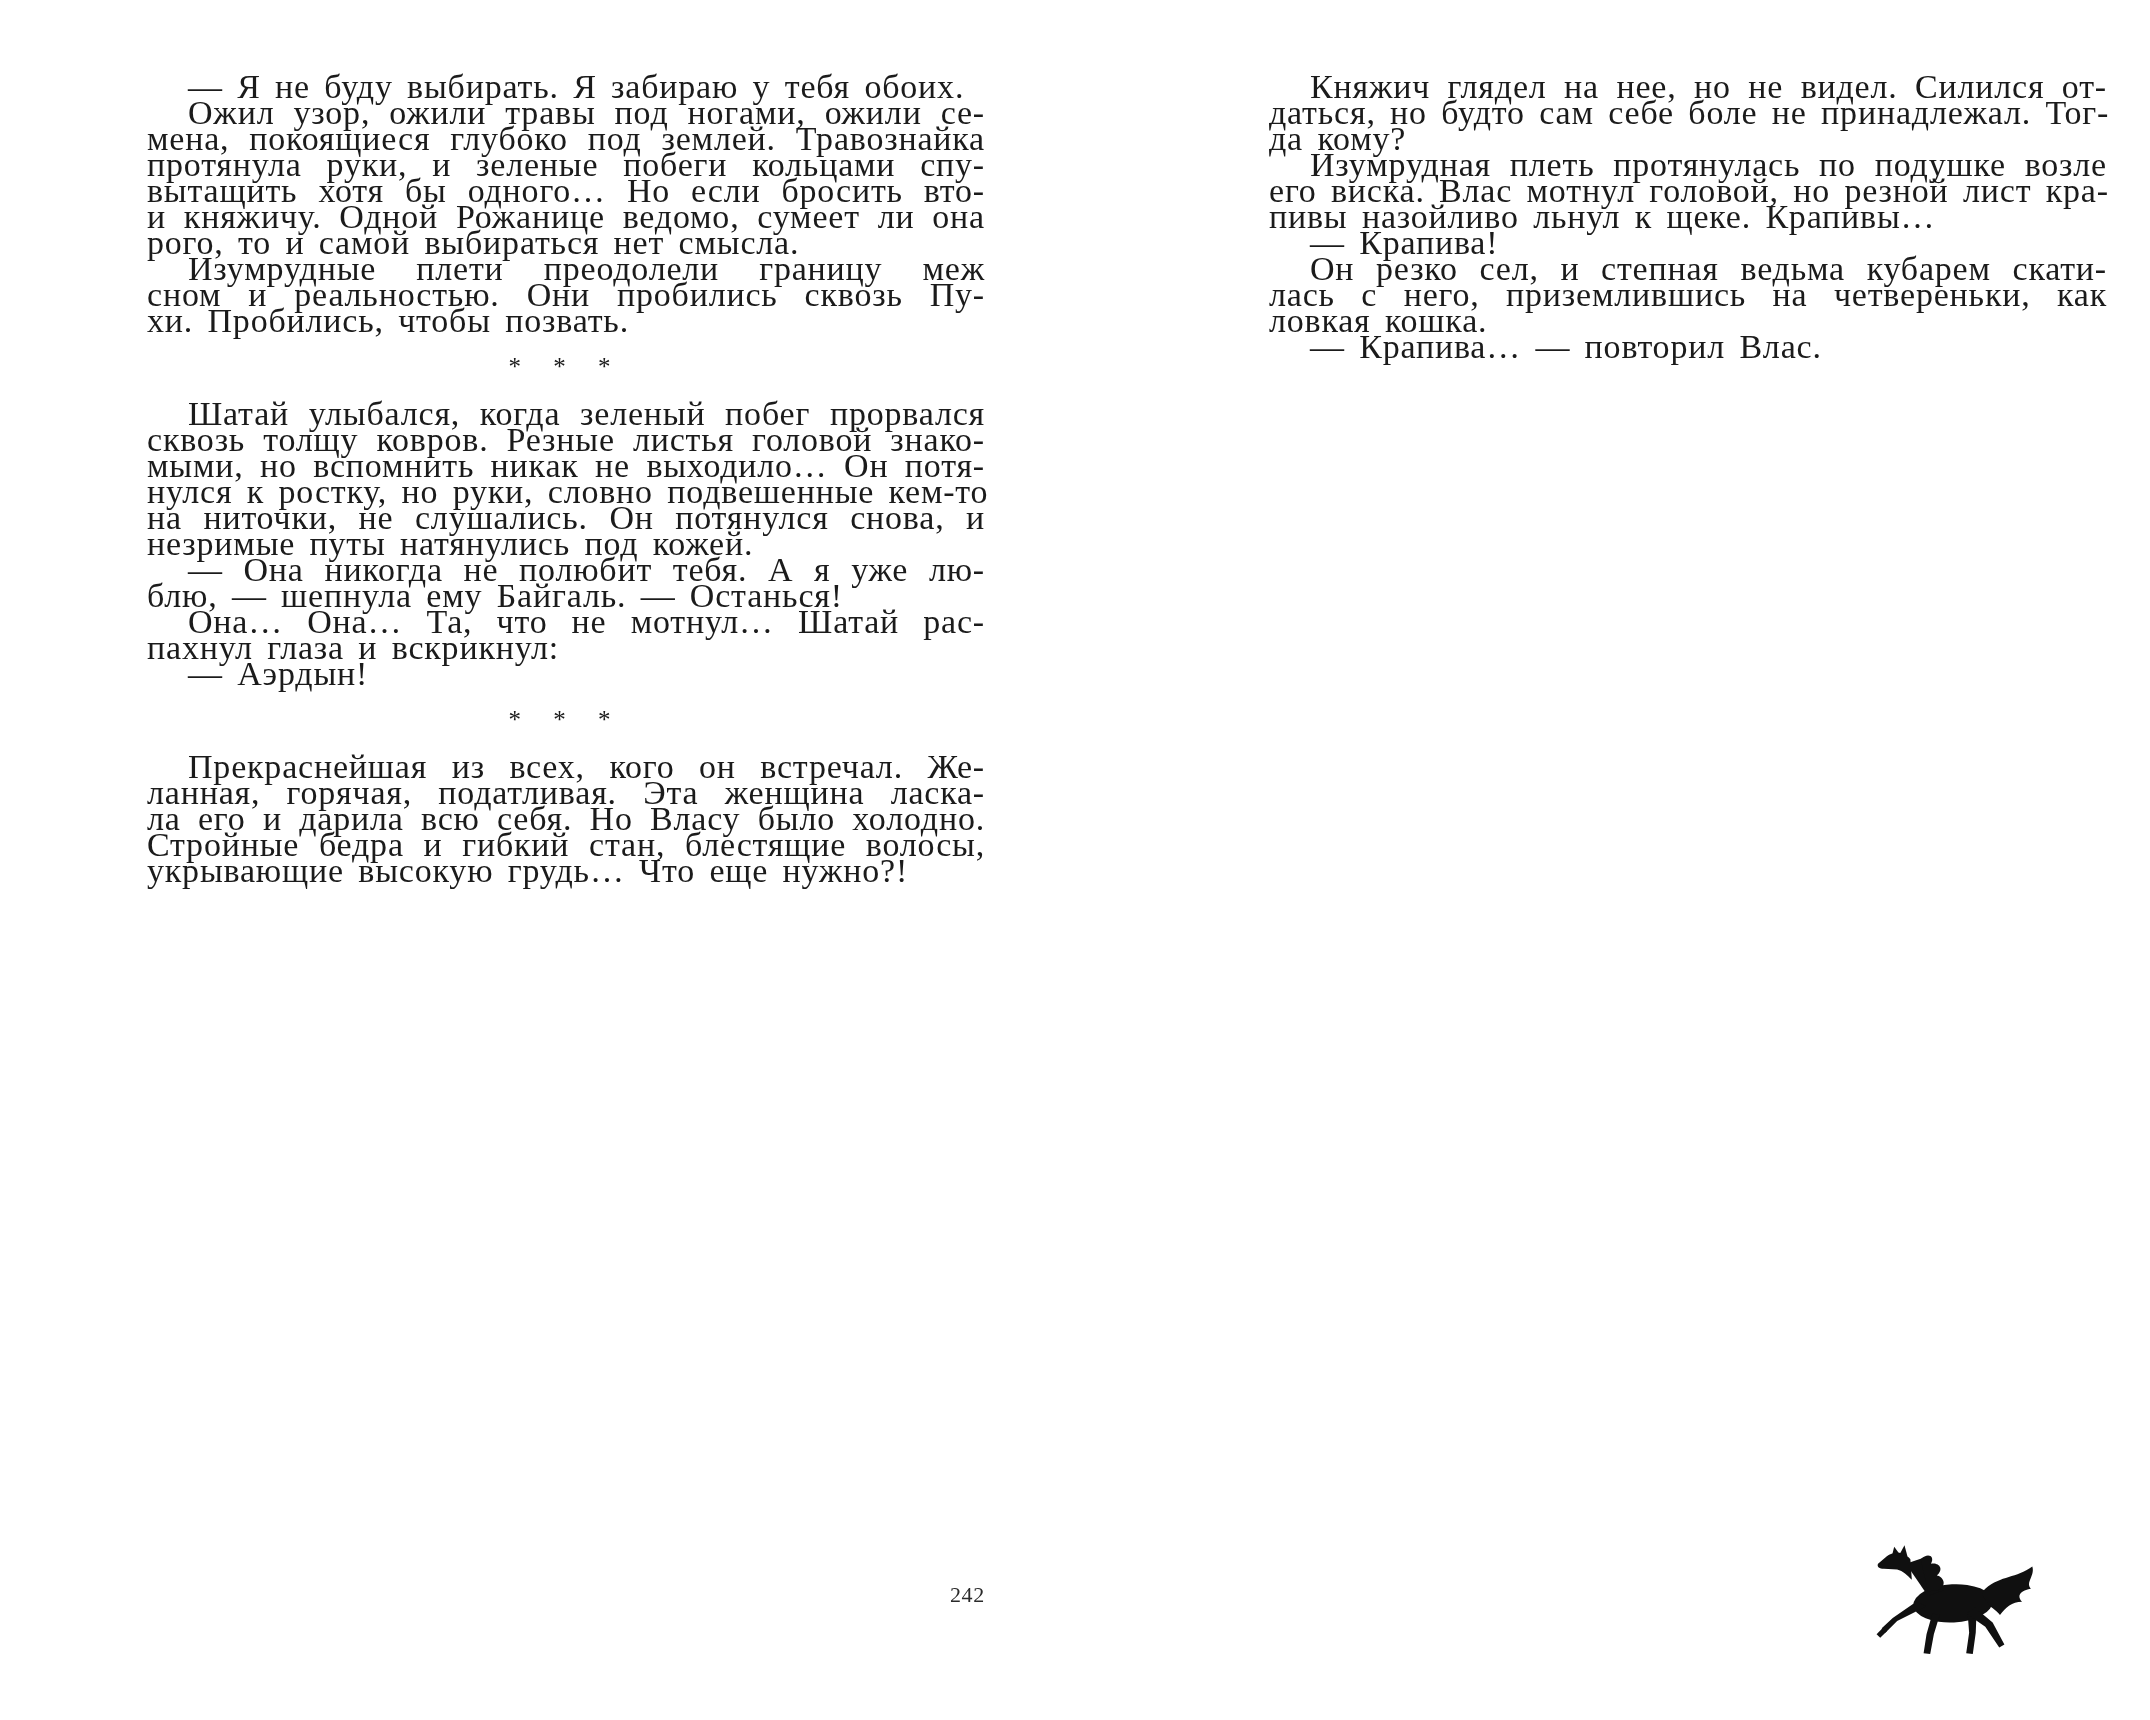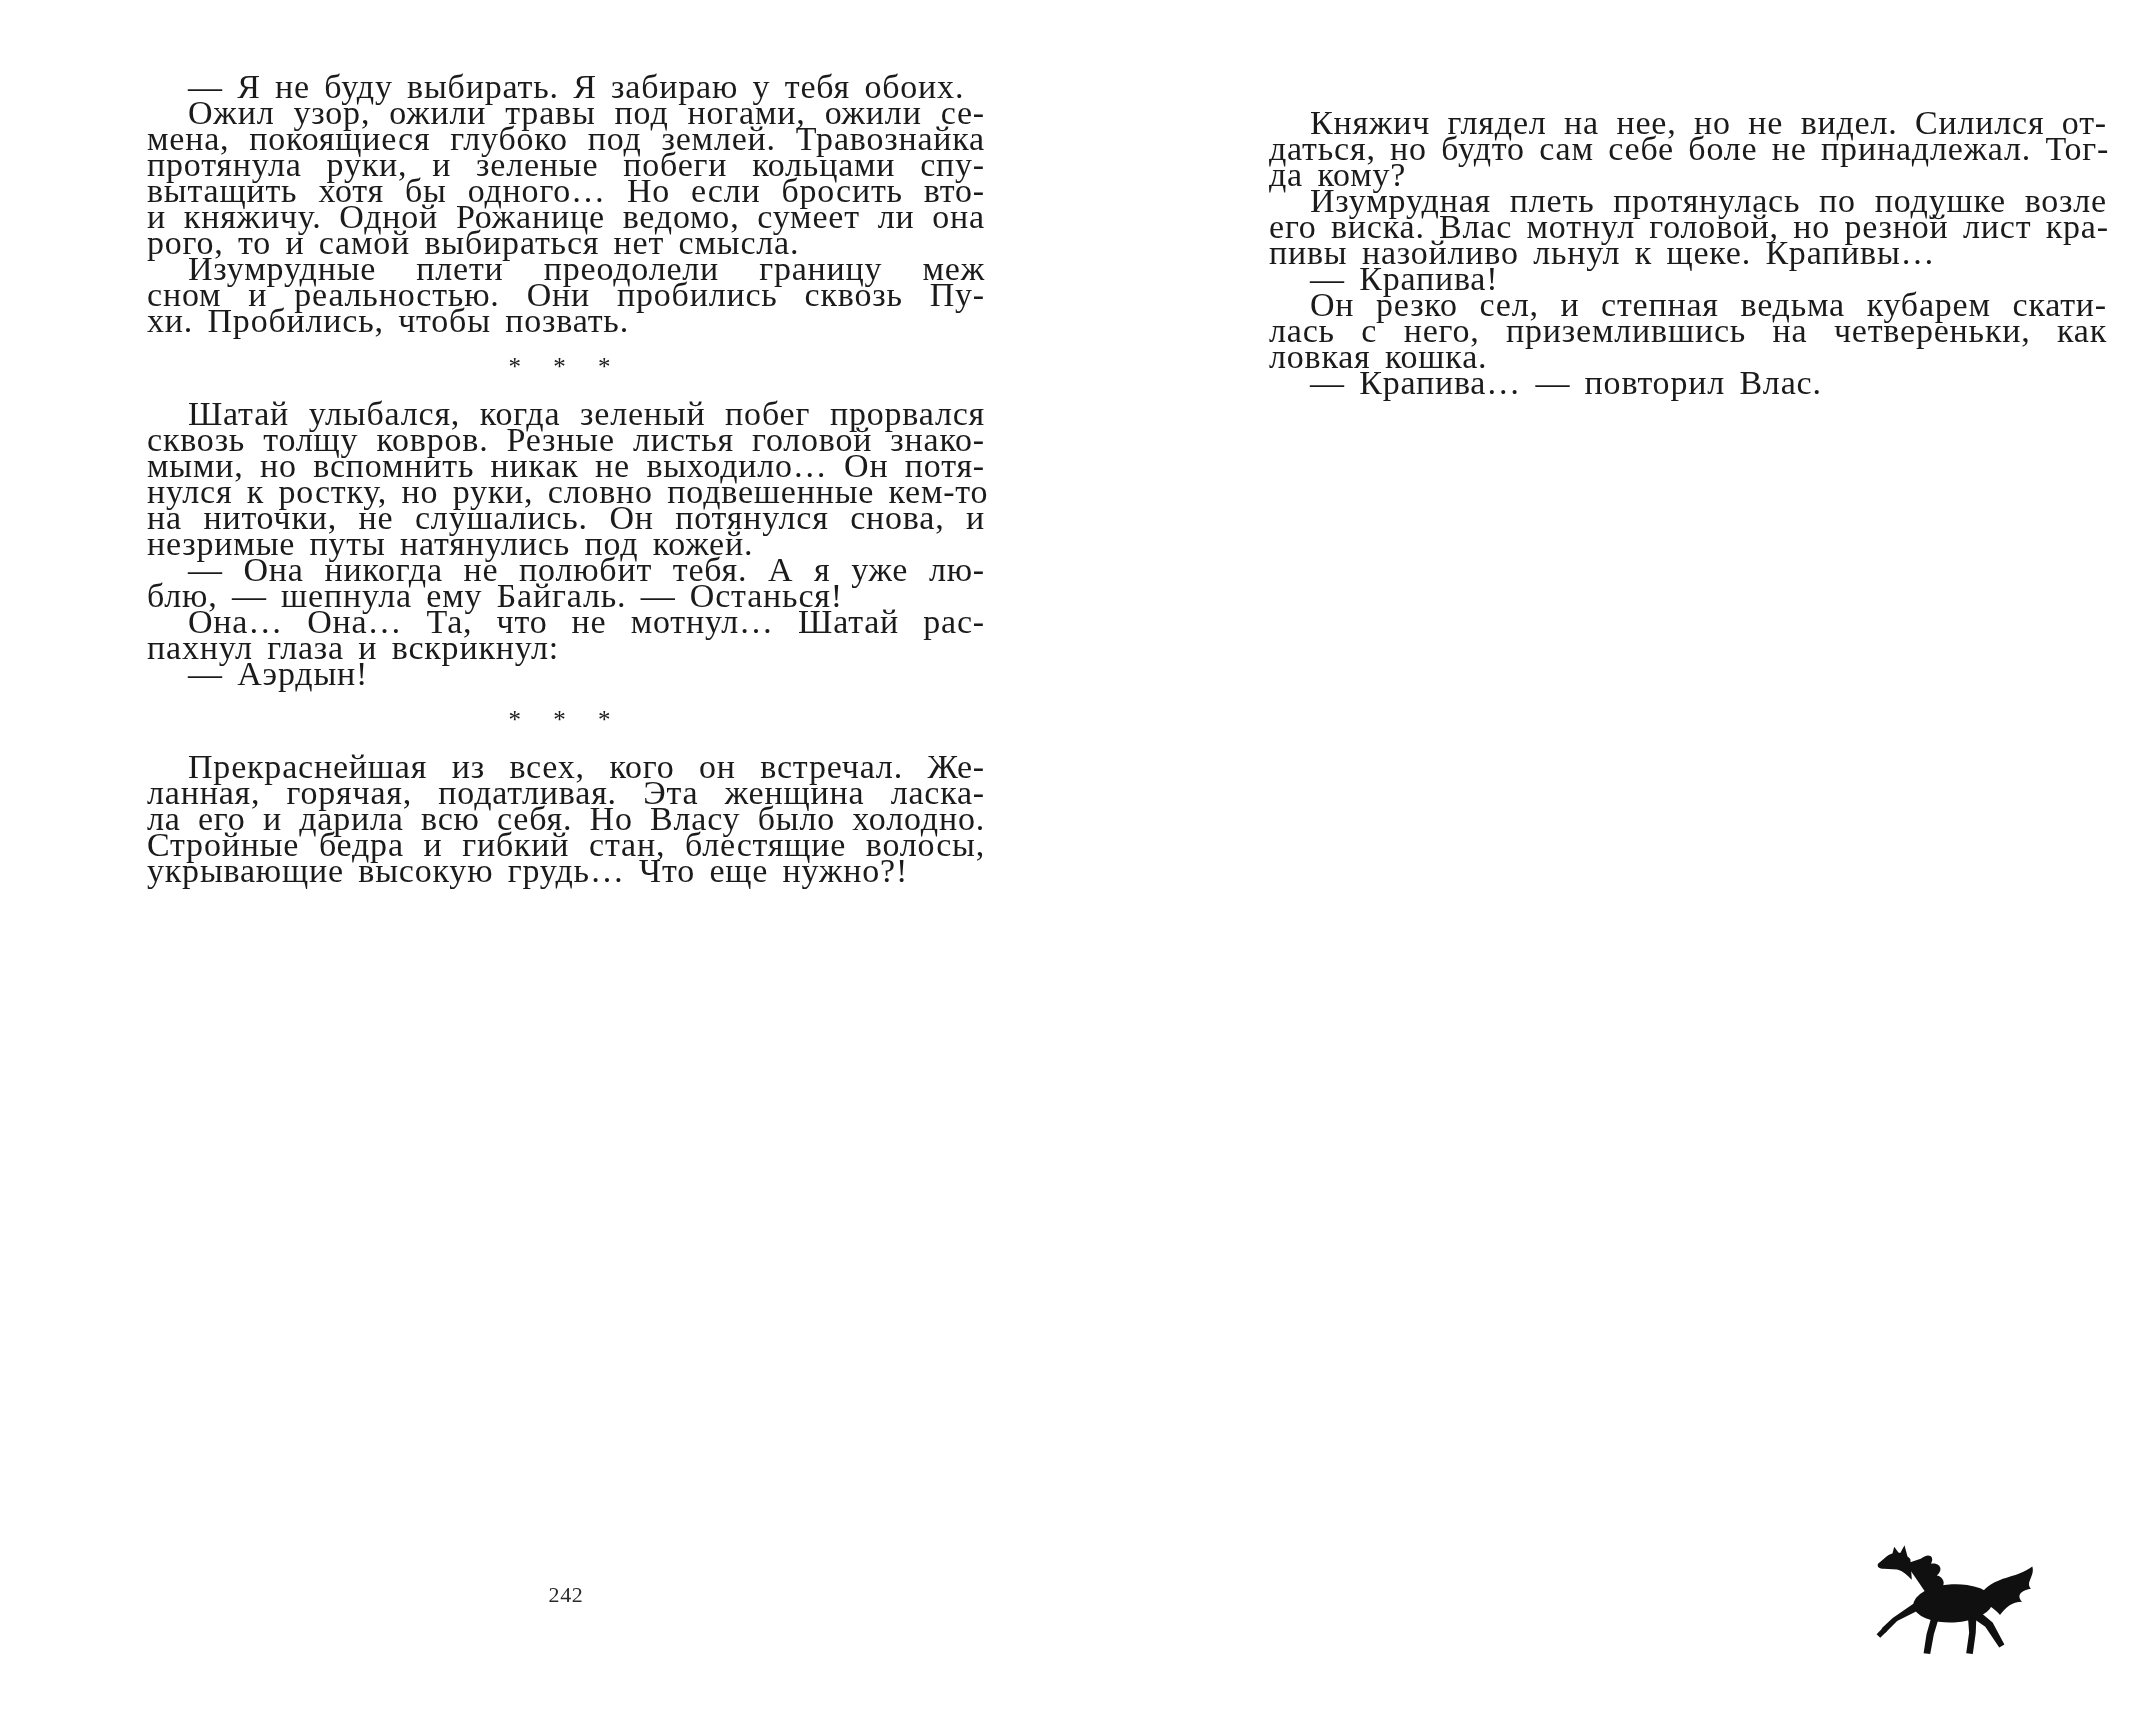--- a/index.html
+++ b/index.html
@@ -13,21 +13,21 @@
     position: relative;
     font-family: "Liberation Serif", "DejaVu Serif", serif;
     color: #1b1b1b;
   }
   .column {
     position: absolute;
     top: 74px;
     width: 838px;
   }
   #left-column  { left: 147px; }
-  #right-column { left: 1269px; margin-top: 36px; }
+  #right-column { left: 1269px; }
 
   .paragraph { }
   .line {
     font-size: 34px;
     line-height: 26px;
     letter-spacing: 0.8px;
     word-spacing: 5.1px;
     text-align: justify;
     text-align-last: justify;
     white-space: nowrap;
@@ -42,21 +42,21 @@
     text-align: center;
     letter-spacing: 13px;
     color: #1b1b1b;
   }
 
   #page-number {
     position: absolute;
     top: 1582px;
     left: 147px;
     width: 838px;
-    text-align: center;
+    text-align: right;
     font-size: 22px;
     letter-spacing: 0.7px;
     color: #2a2a2a;
   }
 
   .horse {
     position: absolute;
     left: 1856px;
     top: 1543px;
     width: 191px;

